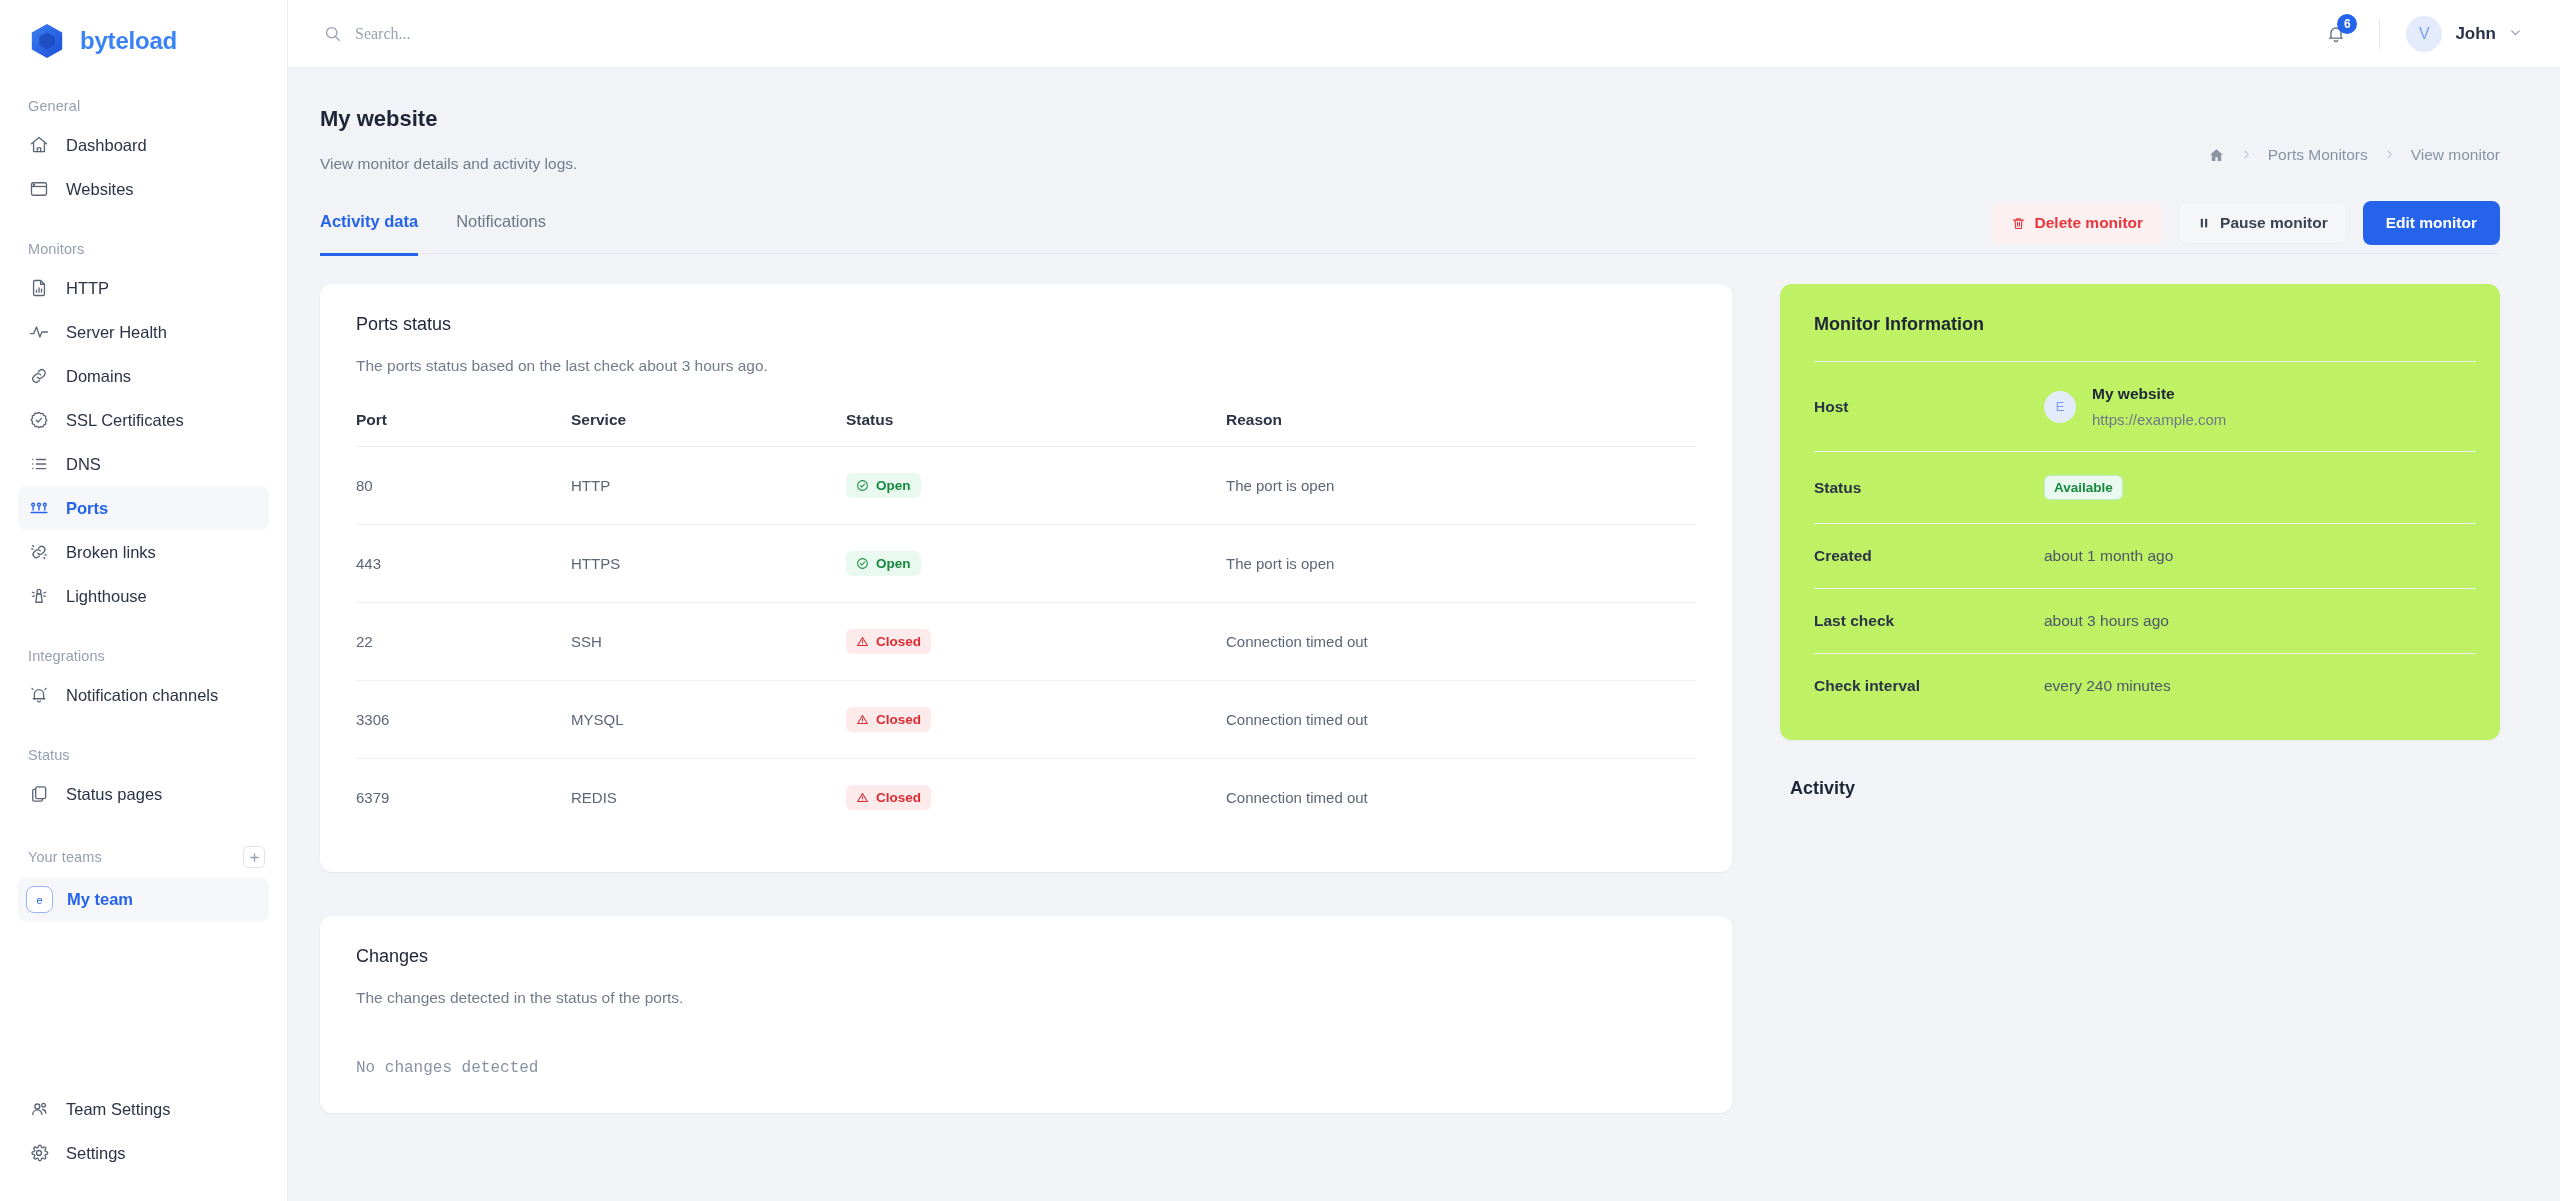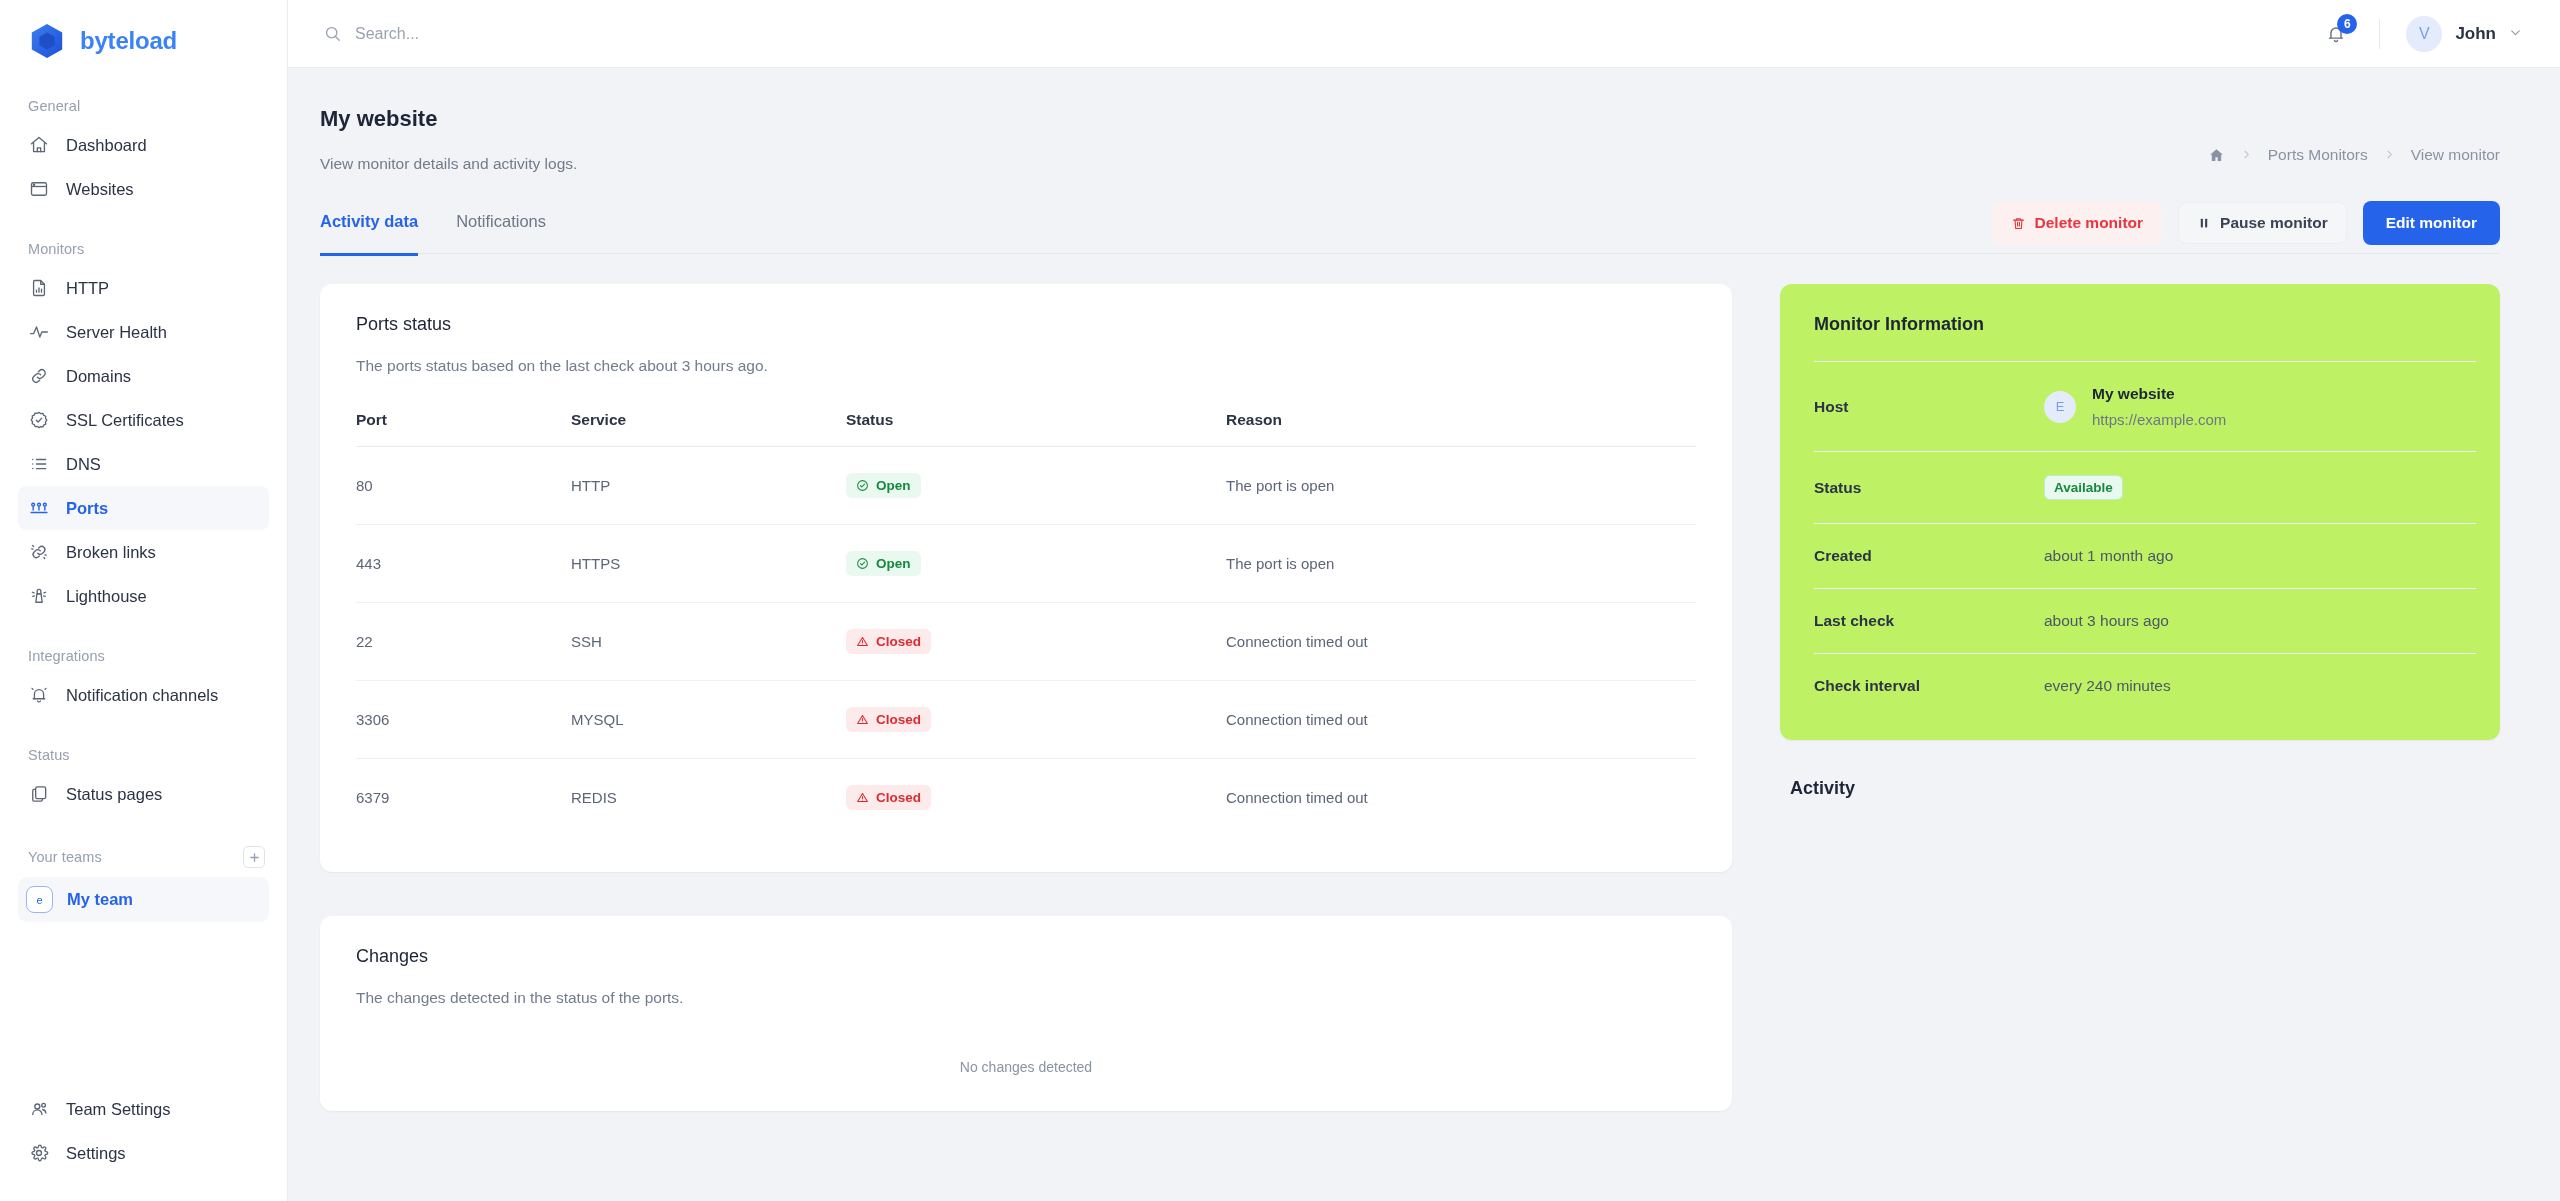--- a/index.html
+++ b/index.html
@@ -66,21 +66,21 @@
 
   
   .topbar {
     position: absolute; left: 288px; top: 0; right: 0; height: 68px;
     background: #fff; border-bottom: 1px solid #e9ecf1;
     display: flex; align-items: center;
   }
   .search-wrap { display: flex; align-items: center; gap: 13px; padding-left: 35px; flex: 1 1 auto; }
   .search-input {
     border: none; outline: none; background: transparent;
-    font-family: Liberation Sans, sans-serif; font-size: 16px; color: #2b3346; width: 420px;
+    font-family: Liberation Serif, serif; font-size: 16px; color: #2b3346; width: 420px;
   }
   .search-input::placeholder { color: #9aa3b2; }
   .topbar-right { display: flex; align-items: center; gap: 0; padding-right: 38px; }
   .bell-wrap { position: relative; width: 34px; height: 34px; display:flex; align-items:center; justify-content:center; cursor:pointer; color:#6b7484; }
   .bell-badge {
     position: absolute; top: -3px; right: -4px;
     min-width: 20px; height: 20px; padding: 0 5px;
     background: #2563eb; color: #fff; border-radius: 999px;
     font-size: 12px; font-weight: bold;
     display: flex; align-items: center; justify-content: center;
@@ -147,21 +147,21 @@
   .col-status { width: 380px; }
 
   .badge {
     display: inline-flex; align-items: center; gap: 7px;
     border-radius: 6px; padding: 5px 10px; font-size: 13.5px; font-weight: 600;
   }
   .badge-open { background: #e9f9ef; color: #16893e; }
   .badge-closed { background: #fdeaea; color: #dc2b32; }
   .badge-available { background: #e9f9ef; color: #16893e; border: 1px solid #bdebcd; border-radius: 6px; padding: 4px 9px; font-size: 13.5px; font-weight: 600; display: inline-block; }
 
-  .empty-note { text-align: center; color: #8a93a3; font-size: 14px; padding-top: 52px; }
+  .empty-note { color: #8a93a3; font-size: 16px; padding-top: 52px; font-family: Liberation Mono, monospace; }
 
   .info-card { background: #bef264; border-radius: 12px; padding: 30px 24px 22px 34px; box-shadow: 0 1px 2px rgba(16,24,40,.05); }
   .info-title { font-size: 18px; font-weight: bold; color: #1e2537; padding-bottom: 26px; }
   .info-row { display: flex; align-items: center; border-top: 1px solid #eef0f4; padding: 23px 0; }
   .info-label { width: 230px; flex: 0 0 230px; font-size: 15.5px; font-weight: bold; color: #2b3346; }
   .info-value { font-size: 15.5px; color: #4d5768; }
   .host-cell { display: flex; align-items: center; gap: 16px; }
   .host-avatar {
     width: 32px; height: 32px; border-radius: 50%; flex: 0 0 32px;
     background: #e4ecfc; color: #7a9cf0;

